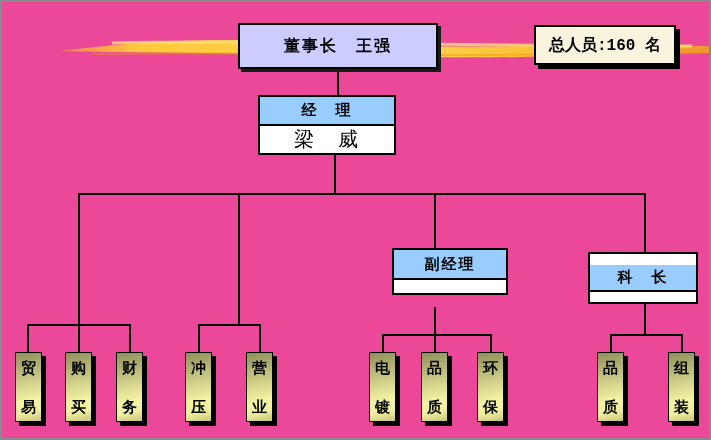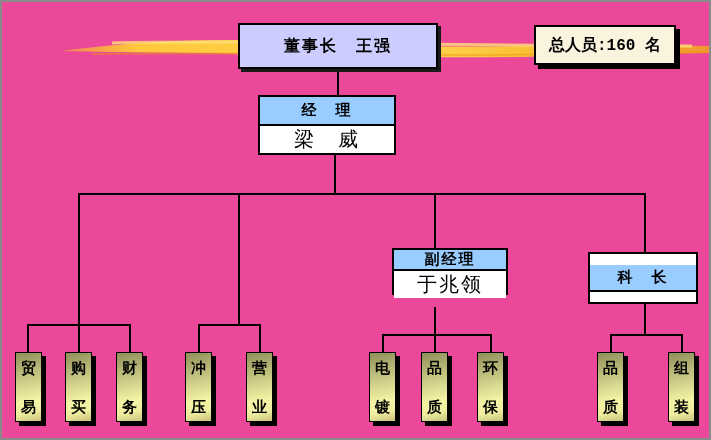--- a/index.html
+++ b/index.html
@@ -93,21 +93,20 @@
     <span>总人员:160 名</span>
   </div>
 
   <div class="titlebox mgr">
     <div class="hd">经　理</div>
     <div class="nm">梁　威</div>
   </div>
 
   <div class="titlebox vice">
     <div class="hd">副经理</div>
-    <div class="nm">于兆领</div>
   </div>
 
   <div class="titlebox chief">
     <div class="hd">科　长</div>
   </div>
 
   <div class="bar" style="left:13px;">
     <span>贸</span>
     <span>易</span>
   </div>

